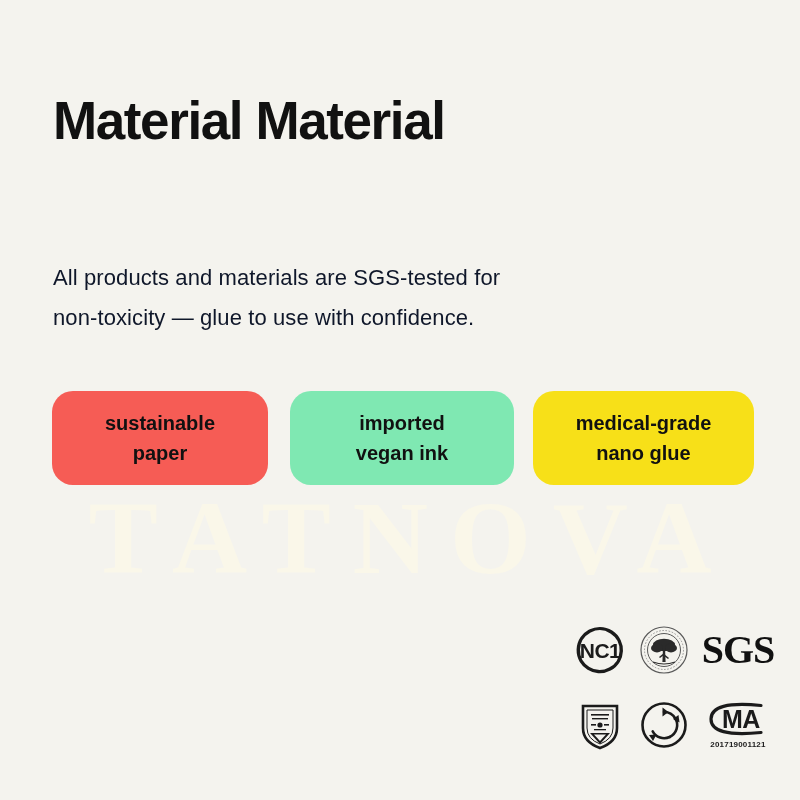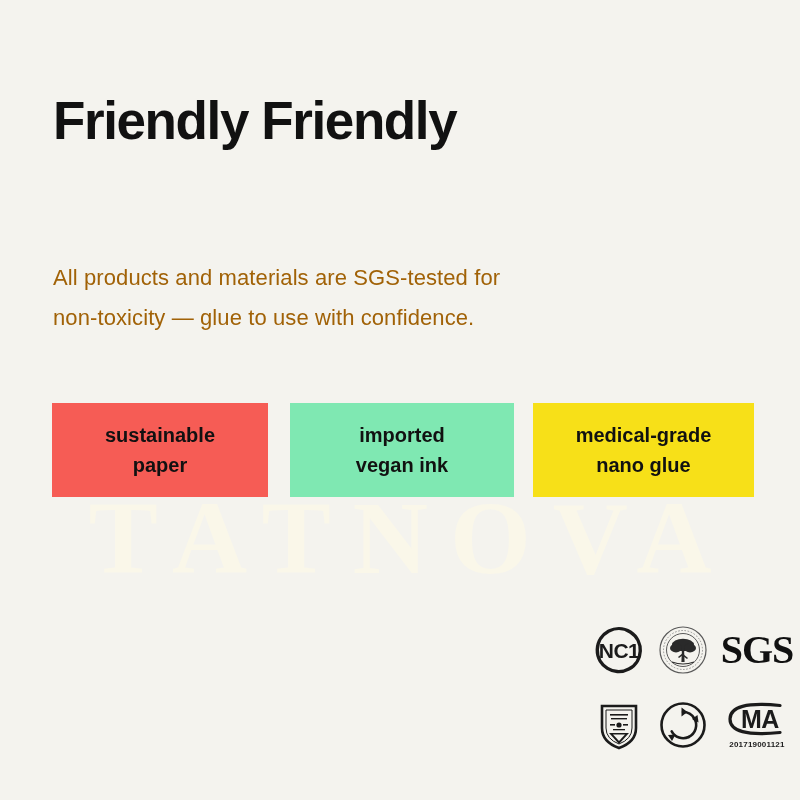--- a/index.html
+++ b/index.html
@@ -62,49 +62,50 @@
   .subtitle {
     position: absolute;
     left: 53px;
     top: 236px;
     width: 620px;
     font-family: "Liberation Sans", sans-serif;
     font-weight: 400;
     font-size: 22px;
     line-height: 40px;
     letter-spacing: 0.1px;
-    color: #a16207;
+    color: #0f172a;
   }
   .subtitle .sub-line {
     display: block;
   }
 
   
   .badge-row {
     position: absolute;
     left: 52px;
     top: 391px;
     width: 706px;
     height: 96px;
   }
   .badge {
     position: absolute;
-    top: 12px;
+    top: 0;
     height: 94px;
     display: flex;
     flex-direction: column;
     align-items: center;
     justify-content: center;
     font-family: "Liberation Sans", sans-serif;
     font-weight: 700;
     font-size: 20px;
     line-height: 30px;
     color: #111111;
     text-align: center;
     box-sizing: border-box;
+    border-radius: 21px;
   }
   .badge-0 { left: 0px;   width: 216px; }
   .badge-1 { left: 238px; width: 224px; }
   .badge-2 { left: 481px; width: 221px; }
   .badge .bline { display: block; }
 
   
   .certs {
     position: absolute;
     left: 573px;
@@ -112,21 +113,20 @@
     width: 208px;
     height: 122px;
   }
   .cert-row {
     position: absolute;
     left: 0;
     width: 208px;
     height: 56px;
     display: flex;
     align-items: center;
-    margin-left: 19px;
   }
   .cert-row-0 { top: 0px; }
   .cert-row-1 { top: 75px; }
 
   .cert {
     display: flex;
     align-items: center;
     justify-content: center;
     color: #1b1b1b;
   }
@@ -164,21 +164,21 @@
   }
 </style>
 </head>
 <body style="background-color: rgb(244, 243, 238);">
 
 <div class="page">
 
   <div class="watermark" style="color: rgb(250, 247, 233);">TATNOVA</div>
 
   <h1 class="headline">
-    <span class="hl-line">Friendly Friendly</span>
+    <span class="hl-line">Material Material</span>
   </h1>
 
   <p class="subtitle">
     <span class="sub-line">All products and materials are SGS-tested for</span>
     <span class="sub-line">non-toxicity — glue to use with confidence.</span>
   </p>
 
   <div class="badge-row">
 
     <div class="badge badge-0" style="background-color: rgb(246, 92, 85);">

